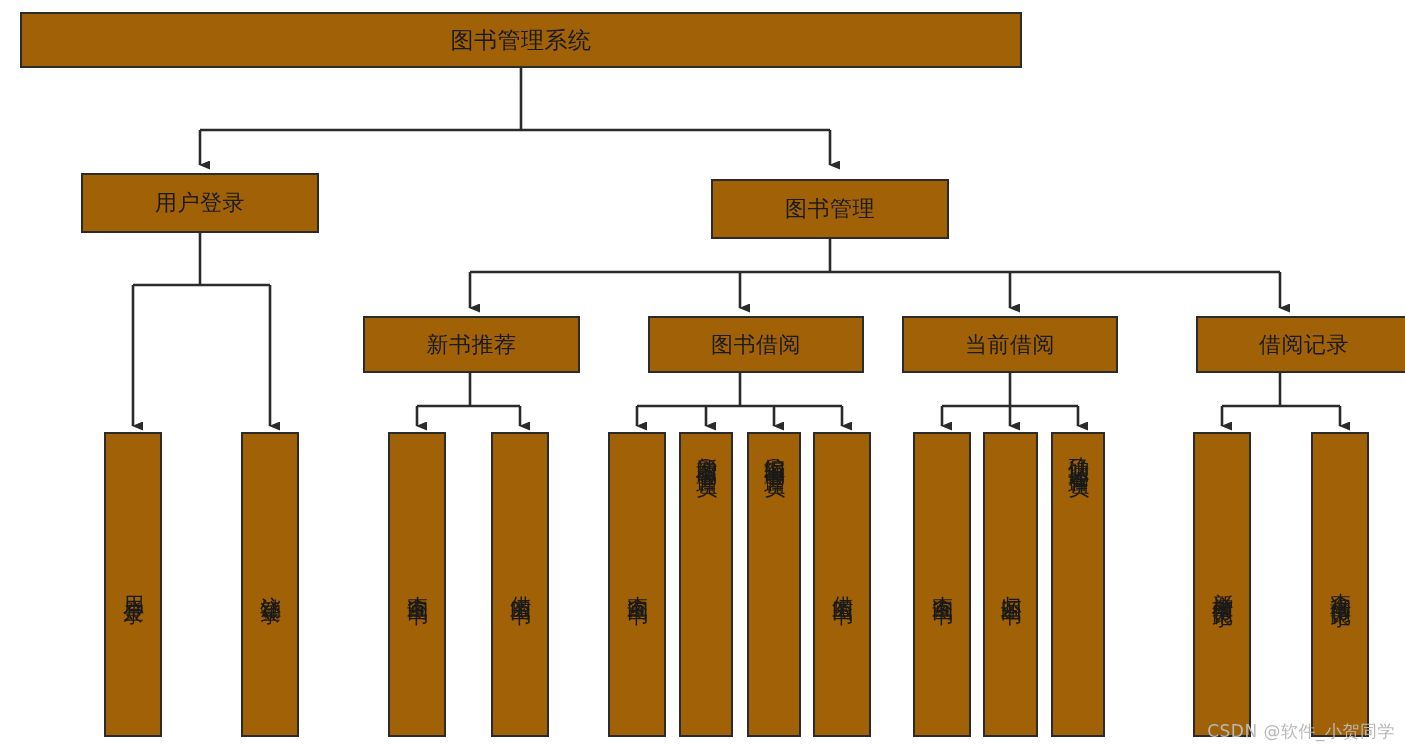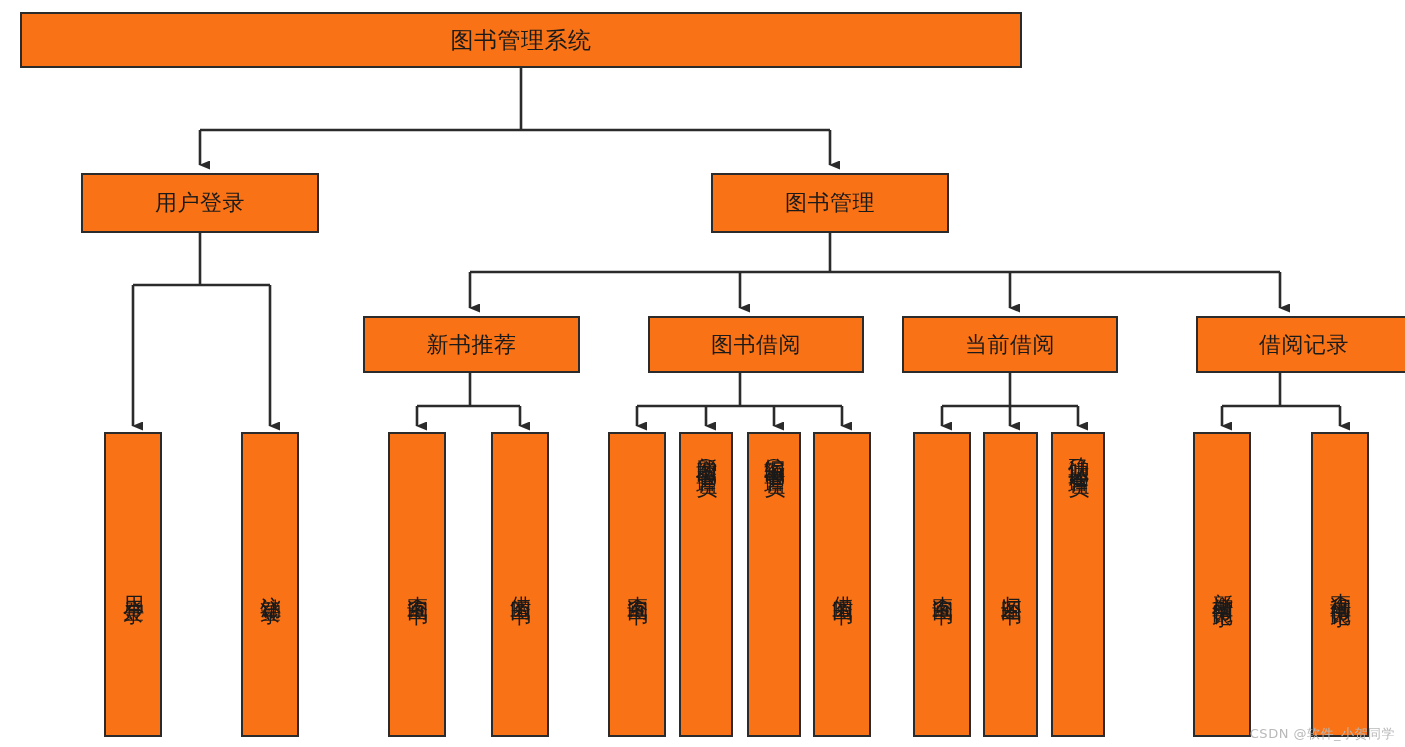--- a/index.html
+++ b/index.html
@@ -24,21 +24,21 @@
     position: absolute;
     left: 0;
     top: 0;
     width: 1405px;
     height: 747px;
   }
   .node-box {
     position: absolute;
     box-sizing: border-box;
     border: 2.5px solid #2b2b2b;
-    background: #f97316;
+    background: #a16207;
     display: flex;
     align-items: center;
     justify-content: center;
     color: #1a1a1a;
   }
   .node-box .node-label {
     display: block;
     text-align: center;
     letter-spacing: 0.5px;
   }
@@ -64,21 +64,21 @@
     white-space: nowrap;
   }
   .node-vertical.align-top {
     align-items: flex-start;
     padding-top: 6px;
   }
   .watermark {
     position: absolute;
     right: 10px;
     bottom: 4px;
-    font-size: 13px;
+    font-size: 17px;
     color: #b9b9b9;
     letter-spacing: 0.5px;
     white-space: nowrap;
     pointer-events: none;
   }
 </style>
 </head>
 <body>
 
 <div id="diagram-root">
@@ -133,21 +133,21 @@
     </g>
   </svg>
 
   <div class="node-box node-horizontal node-root" style="left:20px; top:12px; width:1002px; height:56px;">
     <span class="node-label">图书管理系统</span>
   </div>
 
   <div class="node-box node-horizontal" style="left:81px; top:173px; width:238px; height:60px;">
     <span class="node-label">用户登录</span>
   </div>
-  <div class="node-box node-horizontal" style="left:711px; top:173px; width:238px; height:60px;">
+  <div class="node-box node-horizontal" style="left:711px; top:179px; width:238px; height:60px;">
     <span class="node-label">图书管理</span>
   </div>
 
   <div class="node-box node-horizontal" style="left:363px; top:316px; width:217px; height:57px;">
     <span class="node-label">新书推荐</span>
   </div>
   <div class="node-box node-horizontal" style="left:648px; top:316px; width:216px; height:57px;">
     <span class="node-label">图书借阅</span>
   </div>
   <div class="node-box node-horizontal" style="left:902px; top:316px; width:216px; height:57px;">

